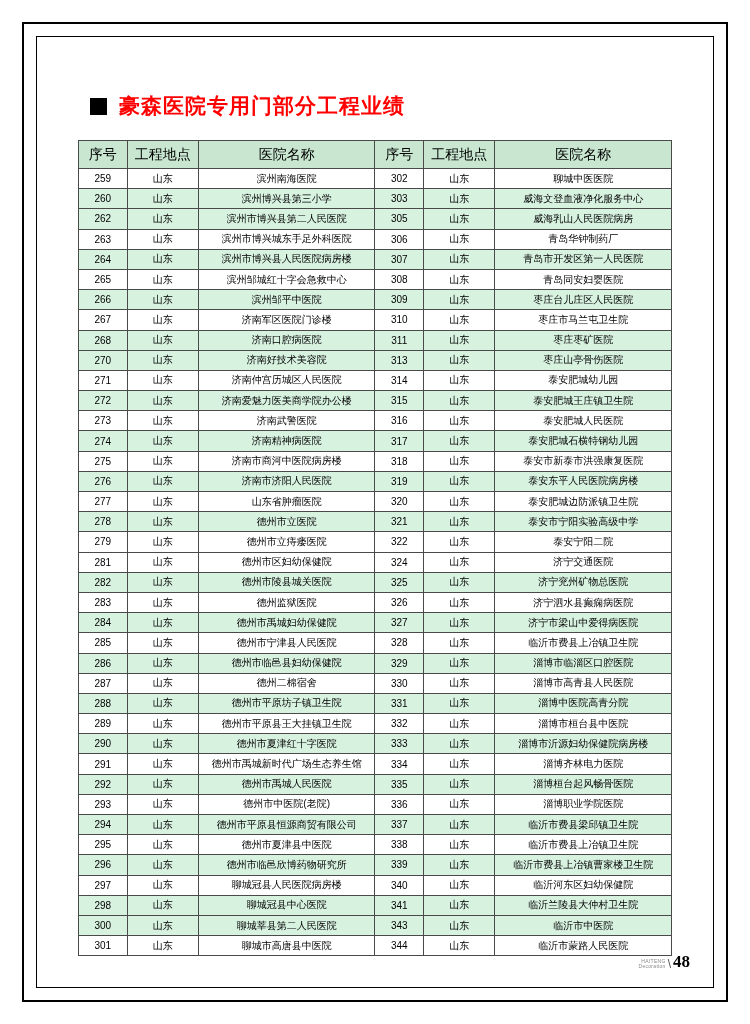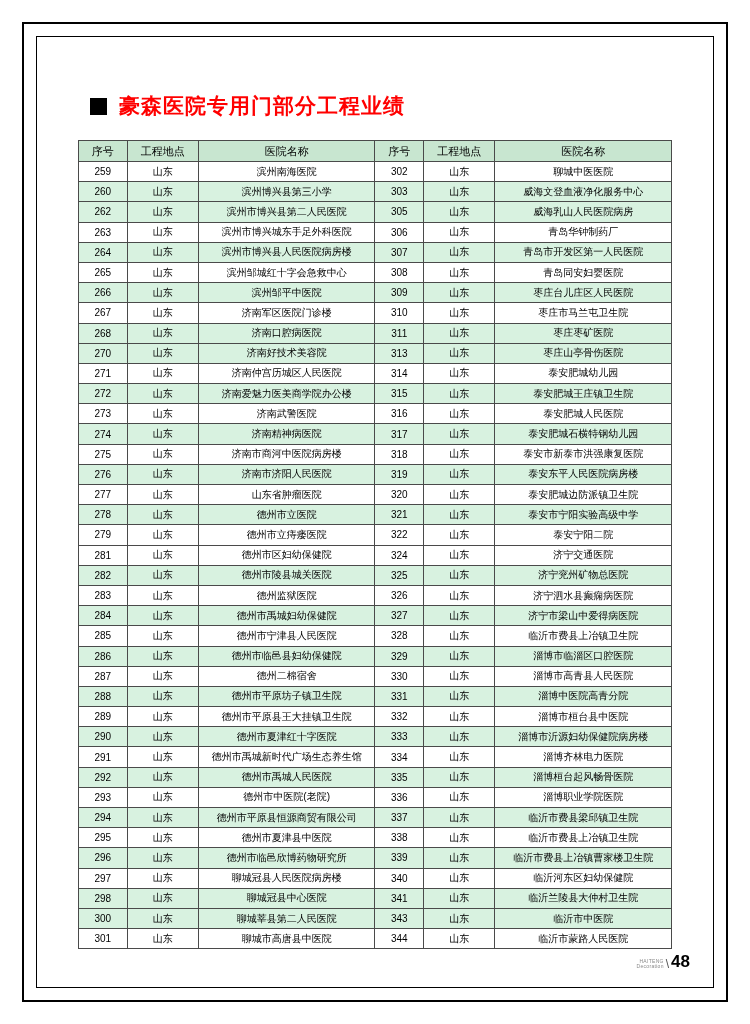--- a/index.html
+++ b/index.html
@@ -75,23 +75,23 @@
     font-size: 10px;
     text-align: center;
     height: 20.2px;
     padding: 0 1px;
     color: #000000;
     white-space: nowrap;
     overflow: hidden;
   }
   table.perf thead th {
     background: #c8e6d0;
-    font-size: 11px;
+    font-size: 14px;
     font-weight: normal;
-    height: 21px;
+    height: 28px;
   }
   col.c-seq { width: 8.2%; }
   col.c-loc { width: 12.0%; }
   col.c-name { width: 29.8%; }
   .row-white td { background: #ffffff; }
   .row-green td { background: #d8f2e0; }
   .footer {
     position: absolute;
     right: 10px;
     bottom: 4px;
@@ -103,20 +103,21 @@
     color: #8a8a8a;
     letter-spacing: 0.3px;
     display: block;
   }
   .footer .pageno {
     font-size: 17px;
     font-weight: bold;
     color: #000000;
     display: inline-block;
     vertical-align: bottom;
+    font-family: Liberation Serif, serif;
   }
   .footer .slash {
     font-size: 12px;
     color: #555;
   }
   .footer-inline {
     display: flex;
     align-items: flex-end;
     justify-content: flex-end;
     gap: 2px;

